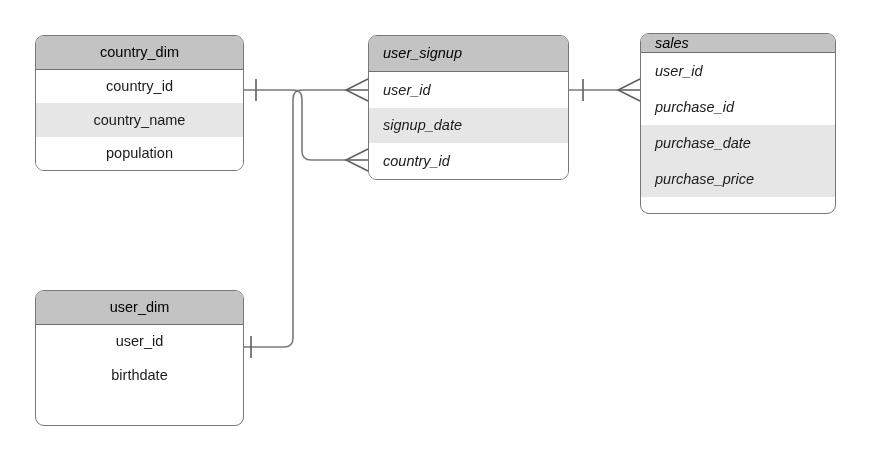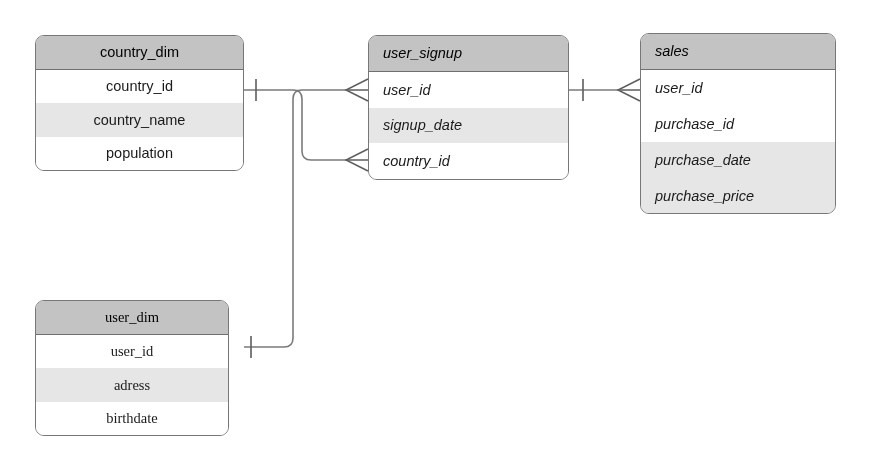--- a/index.html
+++ b/index.html
@@ -76,32 +76,32 @@
   .align-left .entity-row {
     justify-content: flex-start;
     font-style: italic;
     padding-left: 14px;
   }
 
   
   #ent-country_dim { left: 35px;  top: 35px;  width: 209px; height: 136px; }
   #ent-user_signup { left: 368px; top: 35px;  width: 201px; height: 145px; }
   #ent-sales       { left: 640px; top: 33px;  width: 196px; height: 181px; }
-  #ent-user_dim    { left: 35px;  top: 300px; width: 194px; height: 136px; font-family: Liberation Serif, serif; }
+  #ent-user_dim    { left: 35px;  top: 290px; width: 209px; height: 136px; }
 
   #ent-country_dim .entity-title { height: 34px; }
   #ent-country_dim .entity-row   { height: 33.3px; }
 
   #ent-user_dim .entity-title { height: 34px; }
   #ent-user_dim .entity-row   { height: 33.3px; }
 
   #ent-user_signup .entity-title { height: 36px; }
   #ent-user_signup .entity-row   { height: 35.6px; }
 
-  #ent-sales .entity-title { height: 36px; text-align: center; }
+  #ent-sales .entity-title { height: 19px; text-align: center; }
   #ent-sales .entity-row   { height: 36.1px; }
 </style>
 </head>
 <body>
 
 <div id="canvas">
 
   <svg id="connector-layer" width="883" height="460" viewBox="0 0 883 460" xmlns="http://www.w3.org/2000/svg">
 
     <g>
@@ -163,18 +163,17 @@
       <div class="entity-row">purchase_id</div>
       <div class="entity-row alt">purchase_date</div>
       <div class="entity-row alt">purchase_price</div>
     </div>
   </div>
 
   <div class="entity align-center" id="ent-user_dim">
     <div class="entity-title">user_dim</div>
     <div class="entity-rows">
       <div class="entity-row">user_id</div>
-      <div class="entity-row alt">adress</div>
       <div class="entity-row">birthdate</div>
     </div>
   </div>
 
 </div>
 
 </body></html>

